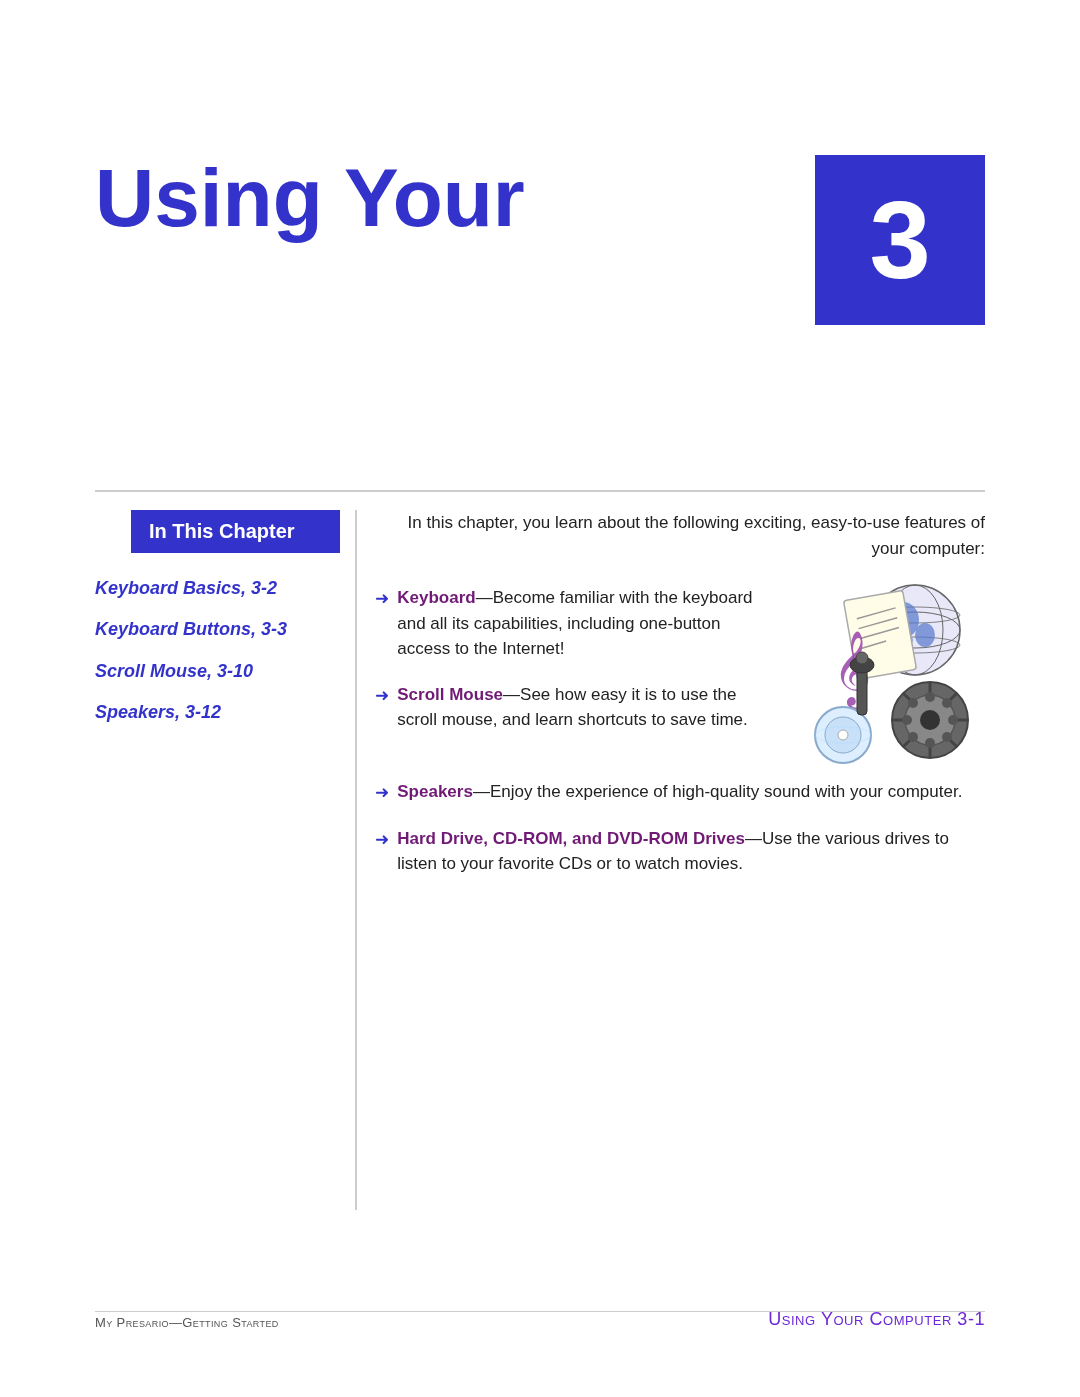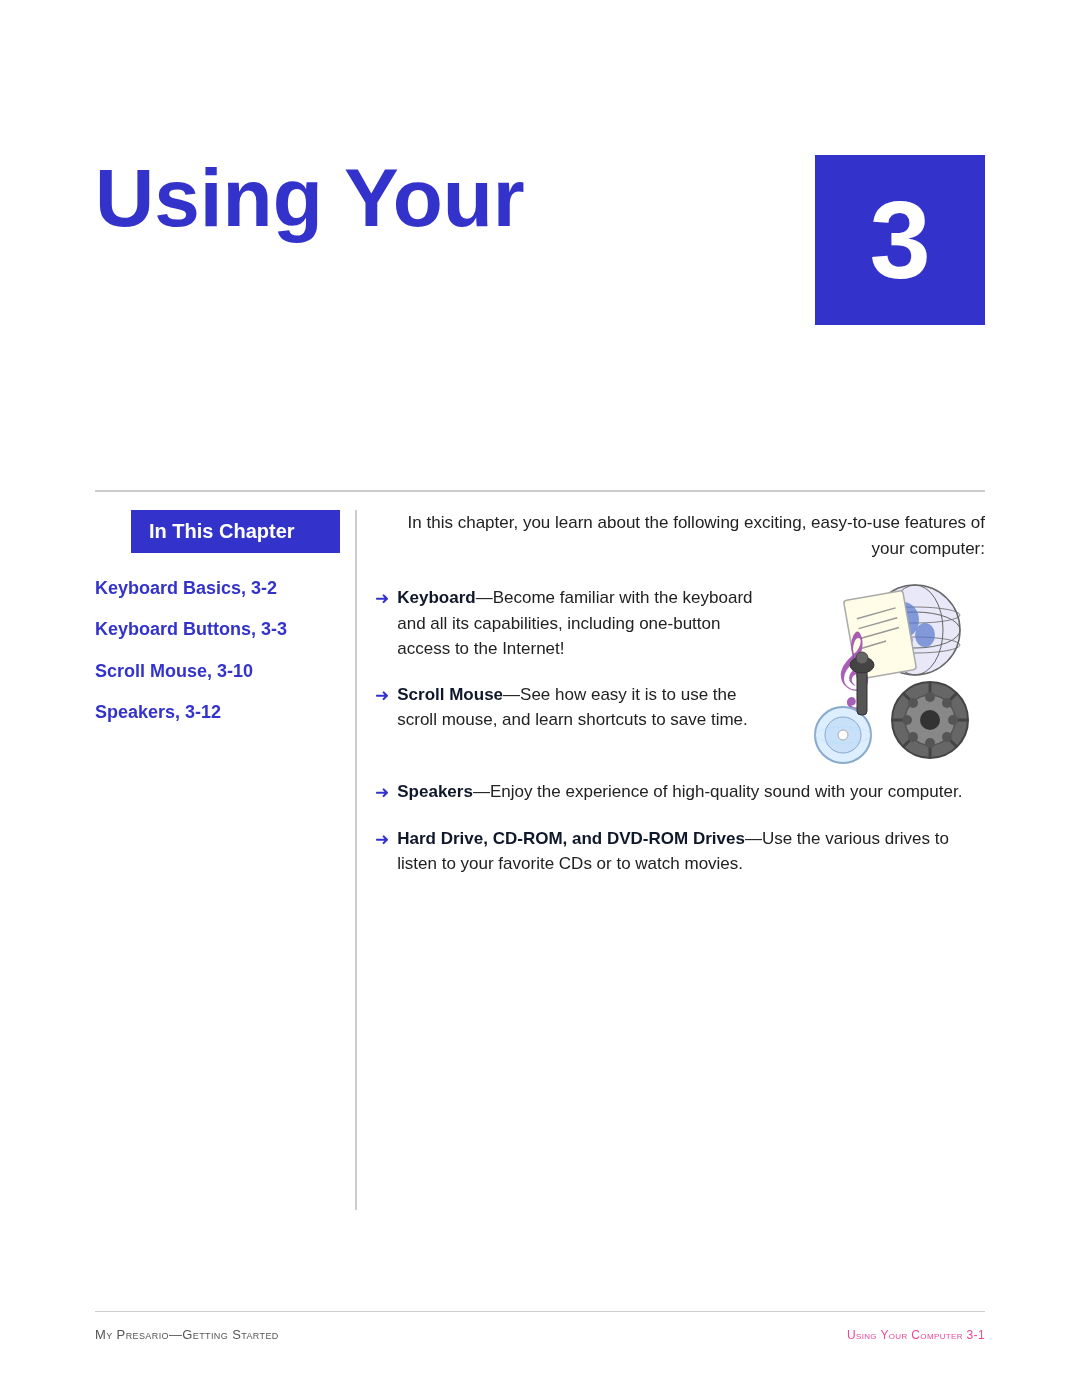--- a/index.html
+++ b/index.html
@@ -89,20 +89,21 @@
       font-family: Arial, Helvetica, sans-serif;
     }
 
     .sidebar-item {
       color: #3333cc;
       font-size: 18px;
       font-weight: bold;
       font-family: Arial, Helvetica, sans-serif;
       margin-bottom: 18px;
       line-height: 1.3;
+      font-style: italic;
     }
 
     
     .vertical-divider {
       position: absolute;
       top: 510px;
       left: 355px;
       width: 2px;
       background-color: #cccccc;
       height: 700px;
@@ -154,55 +155,55 @@
       margin-top: 1px;
       flex-shrink: 0;
     }
 
     .bullet-text {
       flex: 1;
     }
 
     .bullet-text strong {
       font-weight: bold;
-      color: #0f172a;
+      color: #701a75;
     }
 
     
     .illustration {
       width: 200px;
       flex-shrink: 0;
       margin-left: 10px;
       margin-top: -10px;
     }
 
     
 
     
     .footer {
       position: absolute;
-      bottom: 55px;
+      bottom: 67px;
       left: 95px;
       right: 95px;
       display: flex;
       justify-content: space-between;
       align-items: flex-end;
     }
 
     .footer-left {
       font-size: 13px;
       color: #555555;
       font-family: Arial, Helvetica, sans-serif;
       font-variant: small-caps;
       letter-spacing: 0.03em;
     }
 
     .footer-right {
-      font-size: 12px;
-      color: #ec4899;
+      font-size: 18px;
+      color: #6d28d9;
       font-family: Arial, Helvetica, sans-serif;
       font-variant: small-caps;
       letter-spacing: 0.03em;
     }
 
     .footer-line {
       position: absolute;
       bottom: 85px;
       left: 95px;
       right: 95px;

